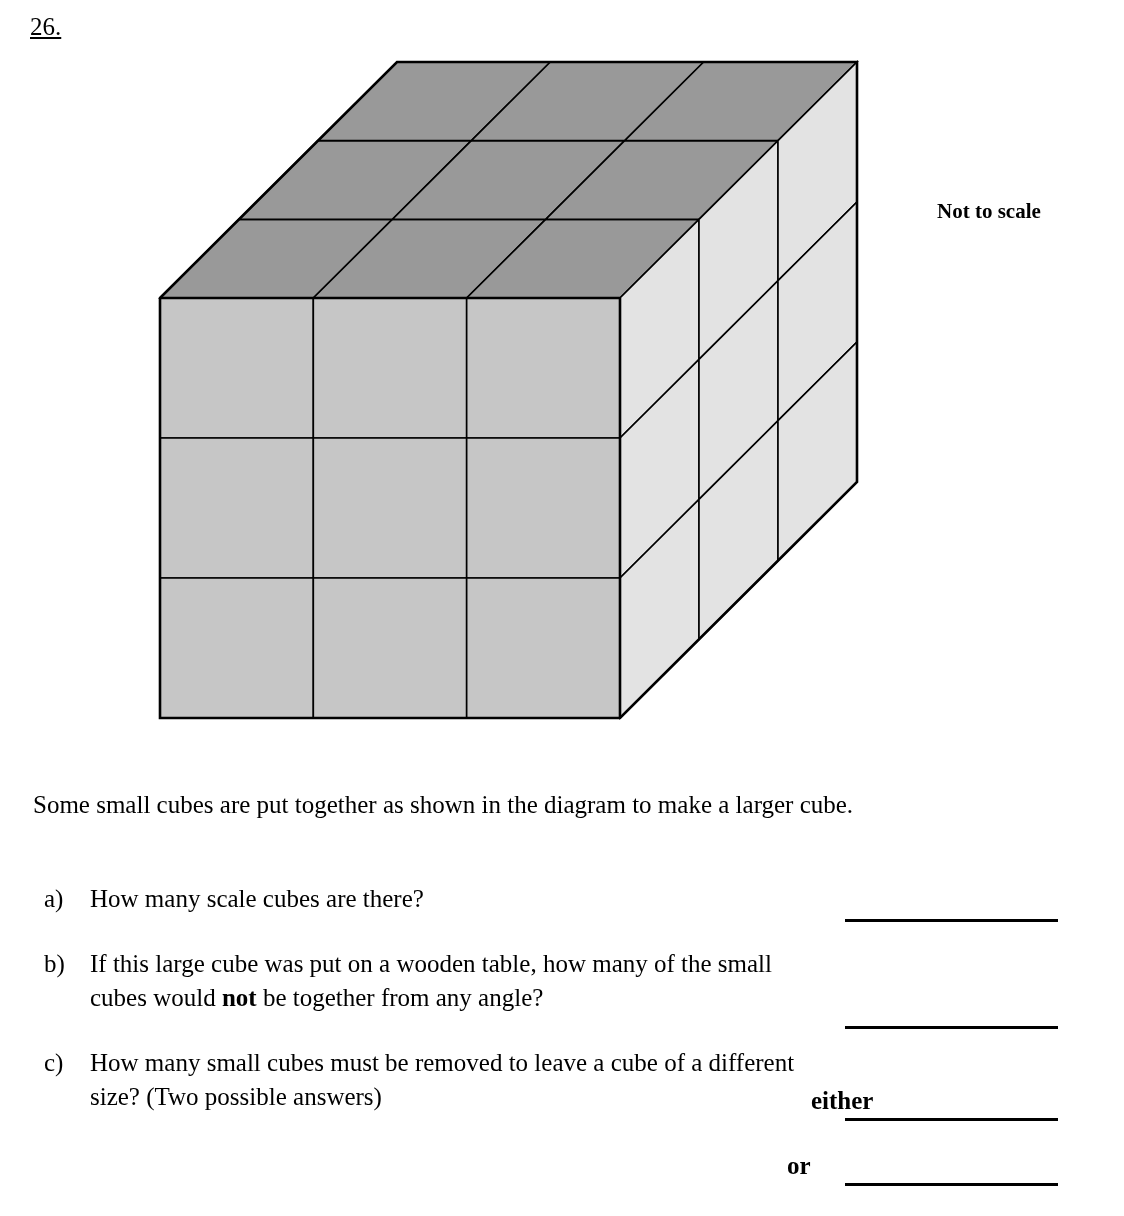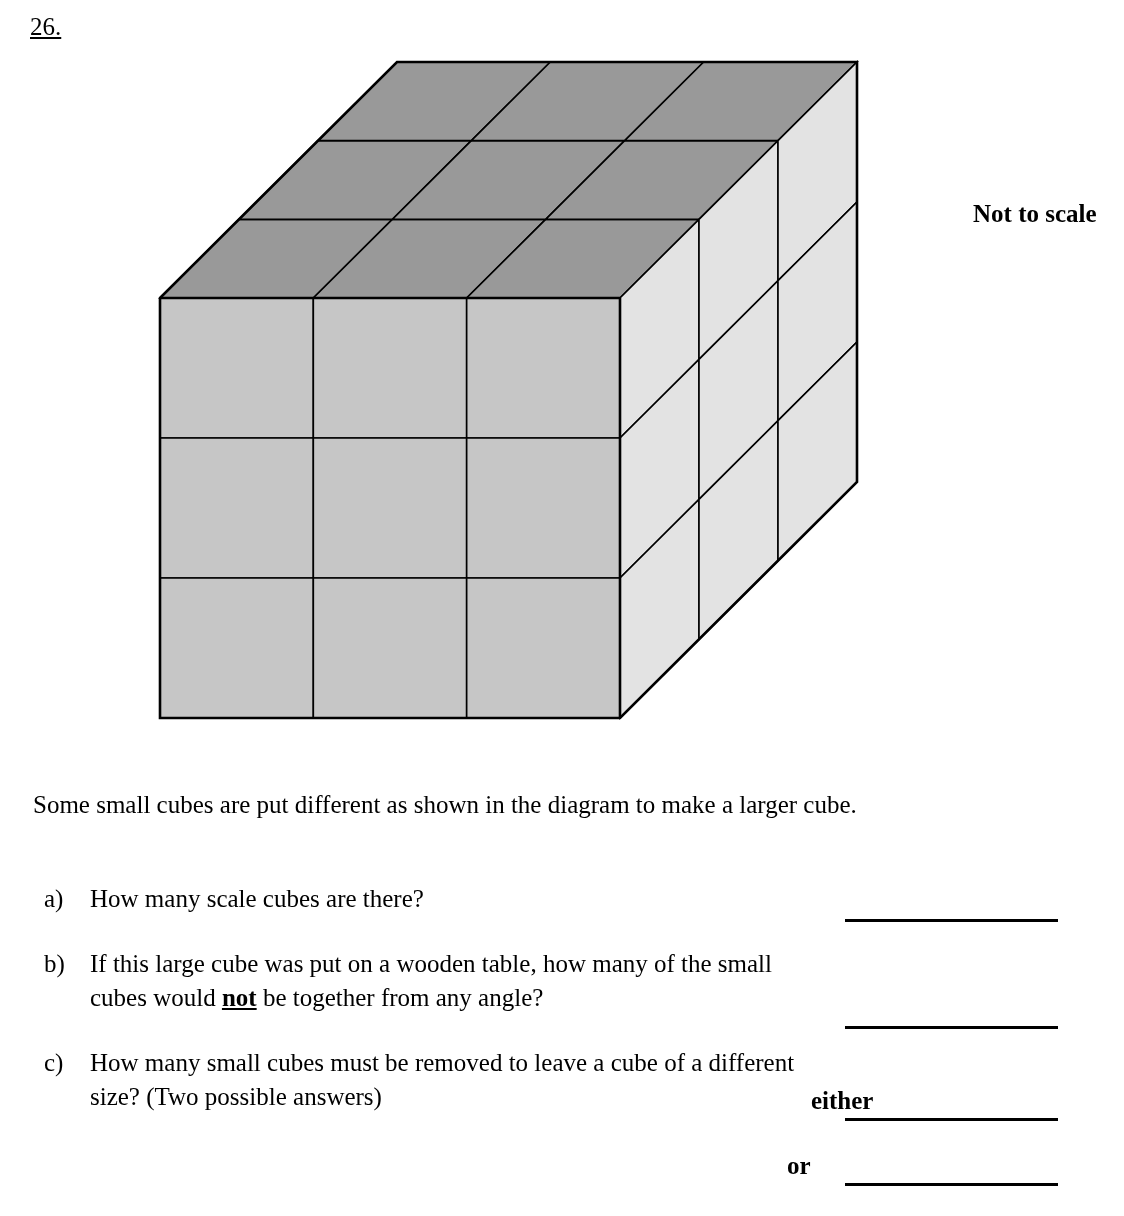--- a/index.html
+++ b/index.html
@@ -23,25 +23,24 @@
     top: 14px;
     font-size: 25px;
     line-height: 1;
     text-decoration: underline;
   }
 
   .not-to-scale {
     position: absolute;
     left: 937px;
     top: 201px;
-    font-size: 25px;
+    font-size: 21px;
     font-weight: bold;
     line-height: 1;
     white-space: nowrap;
-    margin-left: 36px;
   }
 
   .cube-figure {
     position: absolute;
     left: 0px;
     top: 0px;
     width: 900px;
     height: 760px;
   }
 
@@ -72,21 +71,20 @@
 
   .part-marker {
     width: 46px;
     flex: 0 0 46px;
   }
   .part-text {
     flex: 1 1 auto;
   }
   .part-text .u-bold {
     font-weight: bold;
-    text-decoration: underline;
   }
 
   .answer-line {
     position: absolute;
     height: 0;
     border-top: 3px solid #000000;
   }
   .line-a  { left: 845px; top: 919px;  width: 213px; }
   .line-b  { left: 845px; top: 1026px; width: 213px; }
   .line-c1 { left: 845px; top: 1118px; width: 213px; }
@@ -144,21 +142,21 @@
         <polygon points="466.67,578.00 620.00,578.00 620.00,718.00 466.67,718.00" fill="#c6c6c6" stroke="#000000" stroke-width="1.6" stroke-linejoin="miter"></polygon>
       </g>
       <g>
         <polygon points="160.00,298.00 397.00,62.00 857.00,62.00 857.00,482.00 620.00,718.00 160.00,718.00" fill="none" stroke="#000000" stroke-width="2.6" stroke-linejoin="miter"></polygon>
         <line x1="160.00" y1="298.00" x2="620.00" y2="298.00" stroke="#000000" stroke-width="2.6"></line>
         <line x1="620.00" y1="298.00" x2="620.00" y2="718.00" stroke="#000000" stroke-width="2.6"></line>
       </g>
     </g>
 </svg>
 
-<div class="intro-text">Some small cubes are put different as shown in the diagram to make a larger cube.</div>
+<div class="intro-text">Some small cubes are put together as shown in the diagram to make a larger cube.</div>
 
 <div class="parts">
   <div class="part part-a">
     <span class="part-marker">a)</span>
     <span class="part-text"><span>How many scale cubes are there?</span></span>
   </div>
   <div class="part part-b">
     <span class="part-marker">b)</span>
     <span class="part-text"><span>If this large cube was put on a wooden table, how many of the small cubes would </span><span class="u-bold">not</span><span> be together from any angle?</span></span>
   </div>

